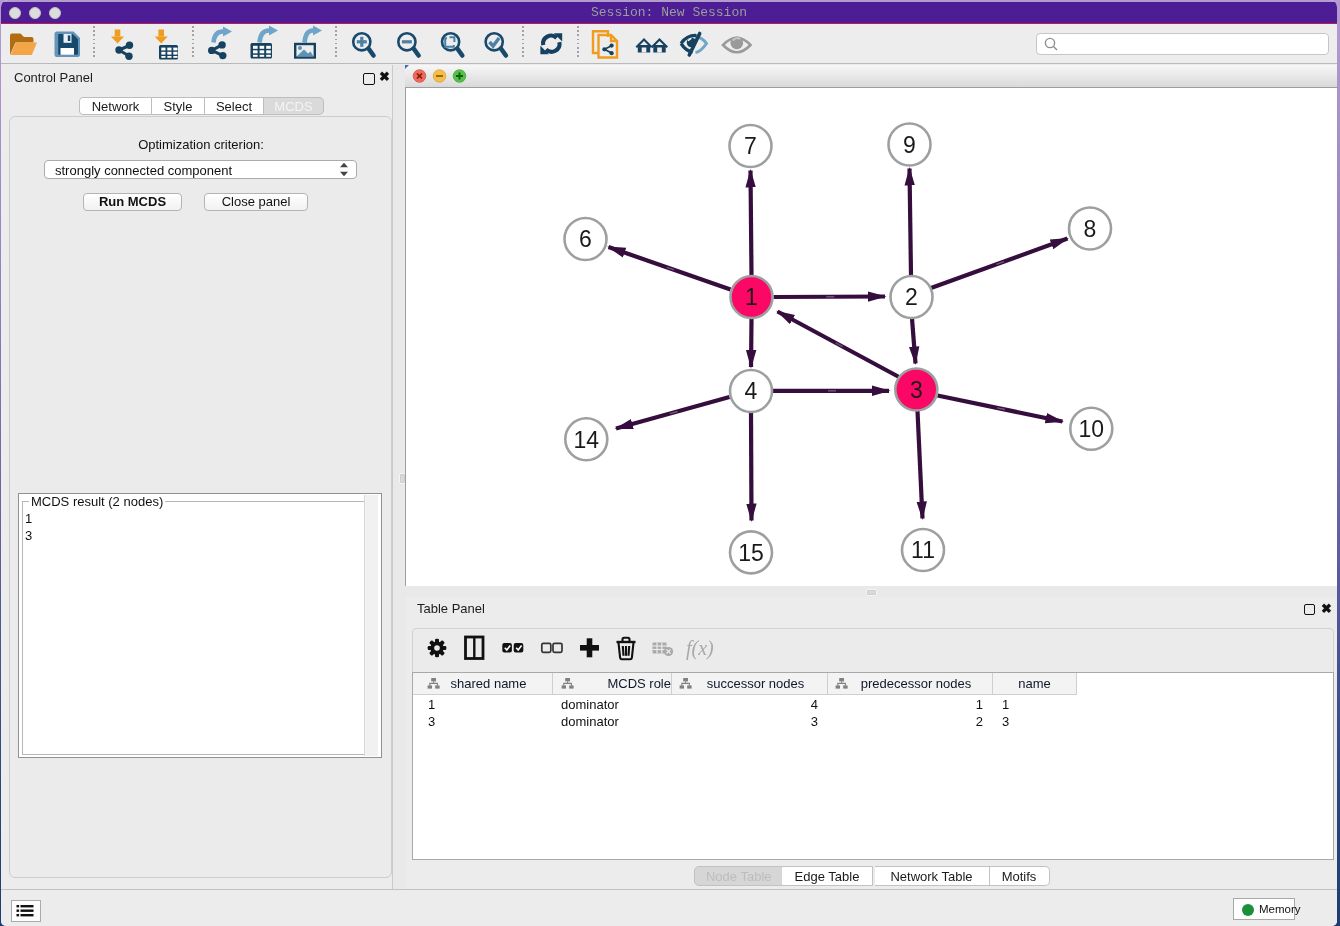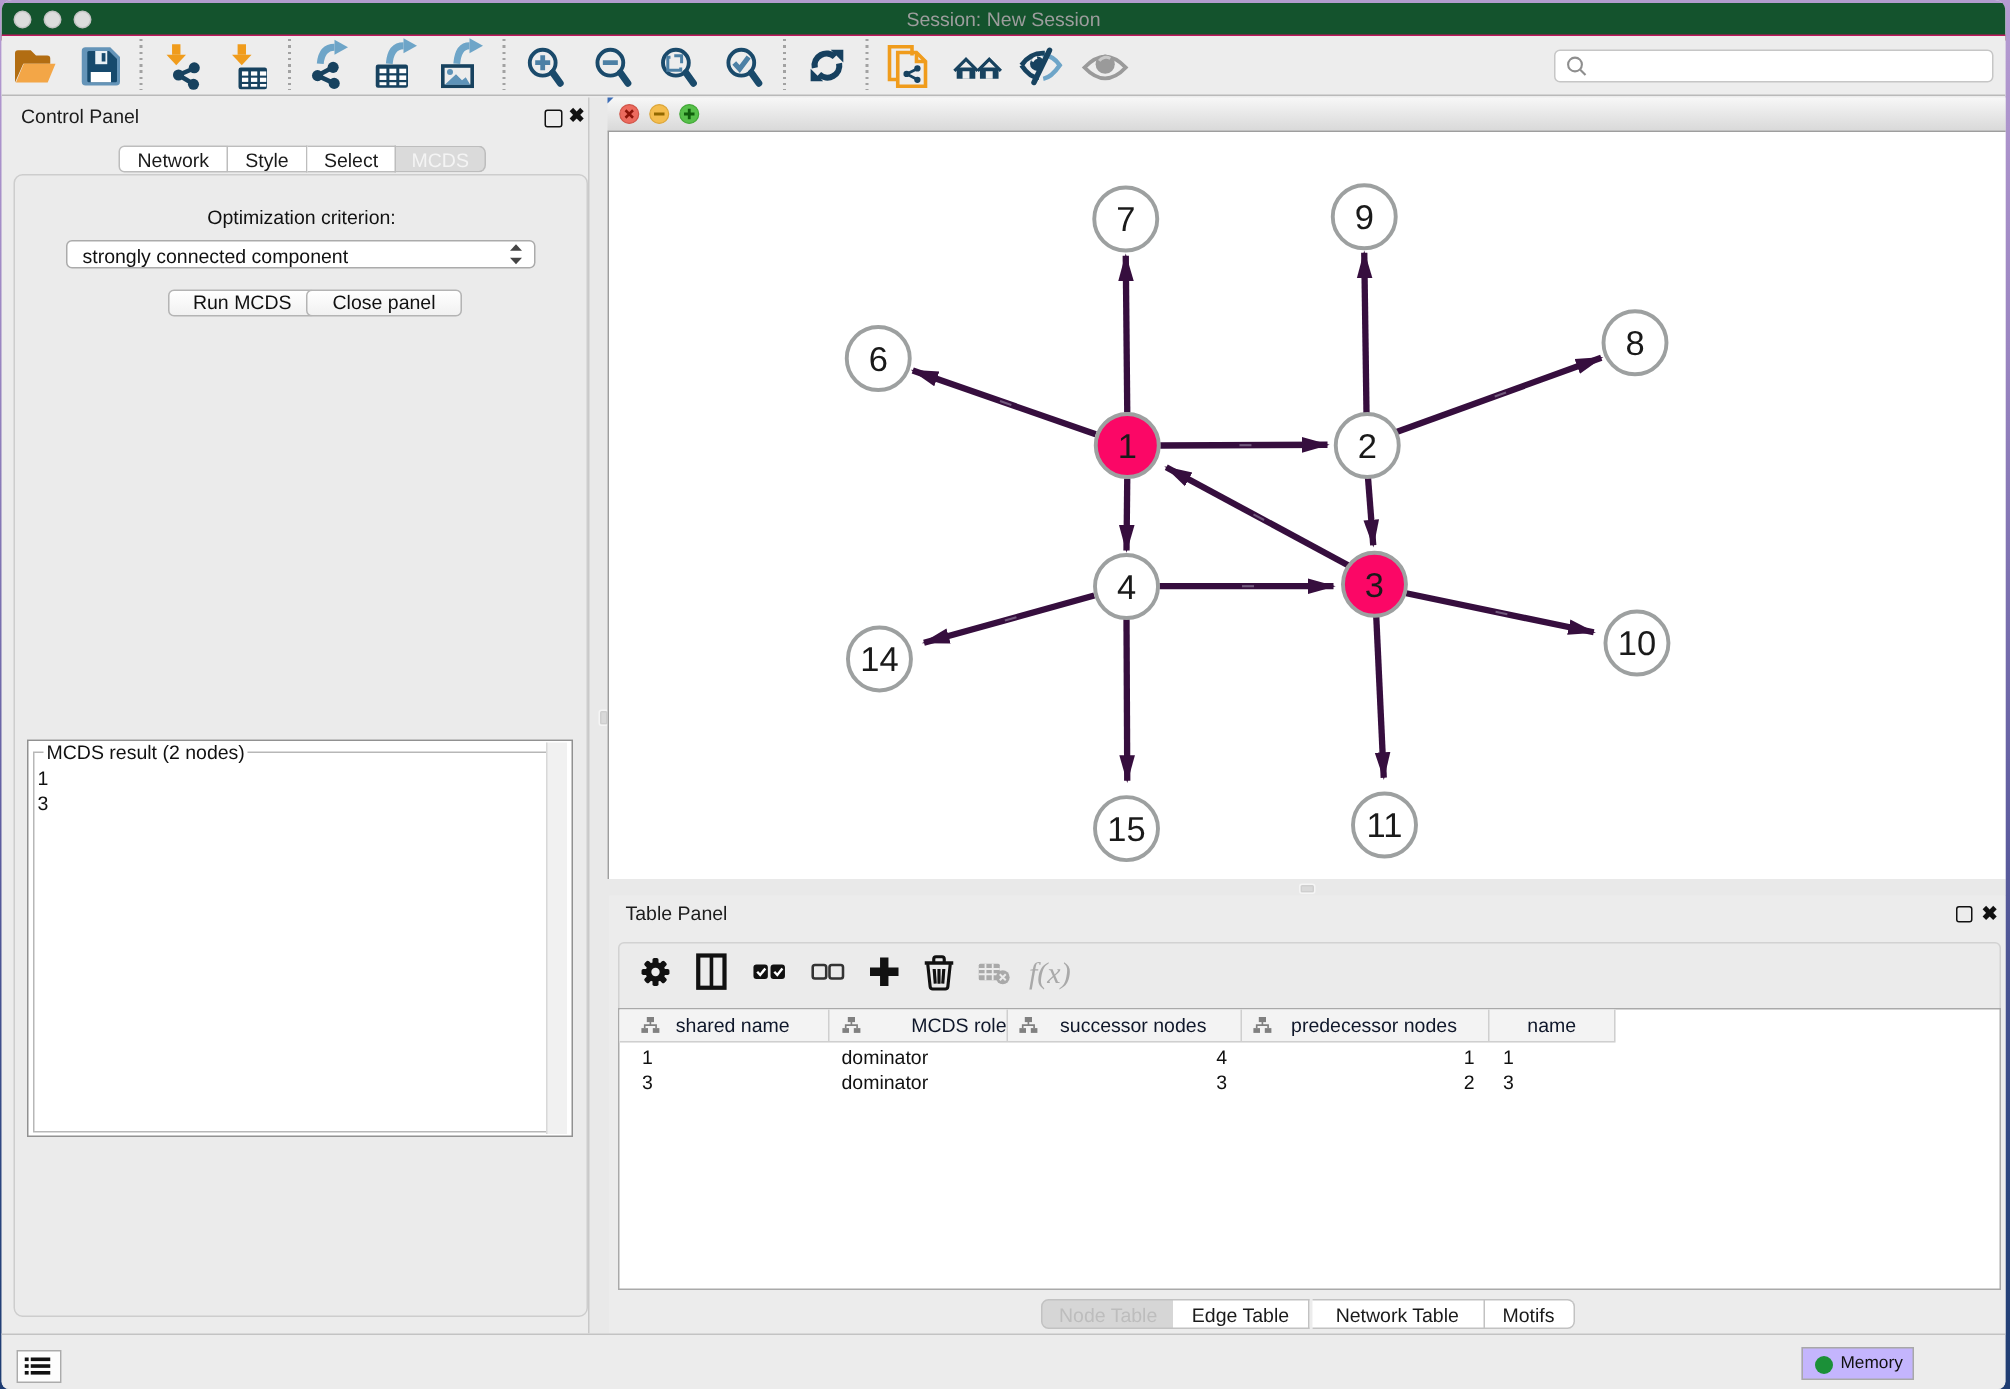--- a/index.html
+++ b/index.html
@@ -4,21 +4,21 @@
 <style>
 html,body{margin:0;padding:0;}
 body{width:1340px;height:926px;overflow:hidden;
   background:linear-gradient(180deg,#b69bd2 0%,#9b86c2 25%,#5e5da0 60%,#2c4680 85%,#1e3c72 100%);
   font-family:"Liberation Sans",sans-serif;}
 #win{position:absolute;left:1px;top:0;width:1336px;height:926px;background:#ececec;
   border-radius:7px 7px 5px 5px;overflow:hidden;}
 .abs{position:absolute;}
 
 #topedge{left:0;top:0;width:100%;height:2.5px;background:#b29cce;}
-#titlebar{left:0;top:2px;width:100%;height:21px;background:#14532d;border-bottom:4px solid #be185d;}
+#titlebar{left:0;top:2px;width:100%;height:21px;background:#4c1d95;border-bottom:4px solid #be185d;font-family:Liberation Mono, monospace;}
 .tl{position:absolute;top:5px;width:12px;height:12px;border-radius:50%;background:#dcdcdc;border:1px solid #c2c2c2;box-sizing:border-box;}
 #wtitle{position:absolute;top:3px;left:0;width:100%;text-align:center;font-size:13px;color:#9d9d9d;}
 
 #toolbar{left:0;top:24px;width:100%;height:39px;background:#ededed;border-bottom:1px solid #b9b9b9;}
 .tsep{position:absolute;top:2px;height:34px;width:1.6px;
   background-image:repeating-linear-gradient(180deg,#a2a2a2 0 1.6px,transparent 1.6px 4.2px);}
 #search{position:absolute;left:1035px;top:9px;width:291px;height:20px;background:#fff;
   border:1px solid #c6c6c6;border-radius:4px;}
 
 #cp-title{left:13px;top:70px;font-size:13px;color:#1c1c1c;}
@@ -52,21 +52,21 @@
 #tp-toolbar{position:absolute;left:6px;top:31px;width:920px;height:44px;background:#ebebeb;border:1px solid #d2d2d2;border-radius:4px 4px 0 0;}
 #tp-table{position:absolute;left:6px;top:75px;width:920px;height:186px;background:#fff;border:1px solid #a9a9a9;}
 #tp-header{position:absolute;left:0;top:0;height:21px;border-bottom:1px solid #cfcfcf;background:#f3f3f3;}
 .th{position:absolute;top:0;height:21px;border-right:1px solid #cfcfcf;font-size:13px;color:#0f172a;text-align:center;line-height:21px;box-sizing:border-box;}
 .td{position:absolute;font-size:13px;color:#111;}
 .btab{position:absolute;top:269px;height:20px;background:#fff;border:1px solid #c2c2c2;box-sizing:border-box;font-size:13px;
  text-align:center;line-height:19px;color:#1a1a1a;}
 
 #statusbar{left:0;top:889px;width:100%;height:37px;background:#ececec;border-top:1px solid #c3c3c3;}
 #listbtn{position:absolute;left:10px;top:10px;width:28px;height:20px;background:#fdfdfd;border:1px solid #ababab;}
-#membtn{position:absolute;left:1200px;top:8px;width:75px;height:22px;background:#c4b5fd;border:1px solid #a8a8a8;box-sizing:border-box;}
+#membtn{position:absolute;left:1232px;top:8px;width:62px;height:22px;background:#ffffff;border:1px solid #a8a8a8;box-sizing:border-box;}
 </style>
 </head>
 <body>
 <div id="win">
   <div id="topedge" class="abs"></div>
   <div id="titlebar" class="abs">
     <div class="tl" style="left:8px;"></div>
     <div class="tl" style="left:28px;"></div>
     <div class="tl" style="left:48px;"></div>
     <div id="wtitle">Session: New Session</div>
@@ -222,21 +222,21 @@
   <div class="tab" style="left:204px;width:59px;border-left:none;">Select</div>
   <div class="tab" style="left:263px;width:60px;border-left:none;border-radius:0 5px 5px 0;background:#dadada;color:#f4f4f4;">MCDS</div>
   <div id="opt-label" class="abs">Optimization criterion:</div>
   <div id="opt-select" class="abs">
       <span>strongly connected component</span>
     <svg width="12" height="17" style="position:absolute;right:6px;top:0;">
         <path d="M2,6.2 L6,1.8 L10,6.2 Z" fill="#444"></path>
         <path d="M2,10.8 L6,15.2 L10,10.8 Z" fill="#444"></path>
       </svg>
   </div>
-  <div class="btn abs" style="left:111px;width:99px;">Run MCDS</div>
+  <div class="btn abs" style="left:82px;width:99px;font-weight:bold;">Run MCDS</div>
   <div class="btn abs" style="left:203px;width:104px;">Close panel</div>
   <div id="result-box" class="abs">
     <div id="result-fs">
         <div id="result-legend">MCDS result (2 nodes)</div>
       </div>
     <div id="result-lines">1<br>3</div>
     <div id="result-sb"></div>
   </div>
   <div id="vdiv" class="abs"></div>
   <div id="vgrip" class="abs"></div>

